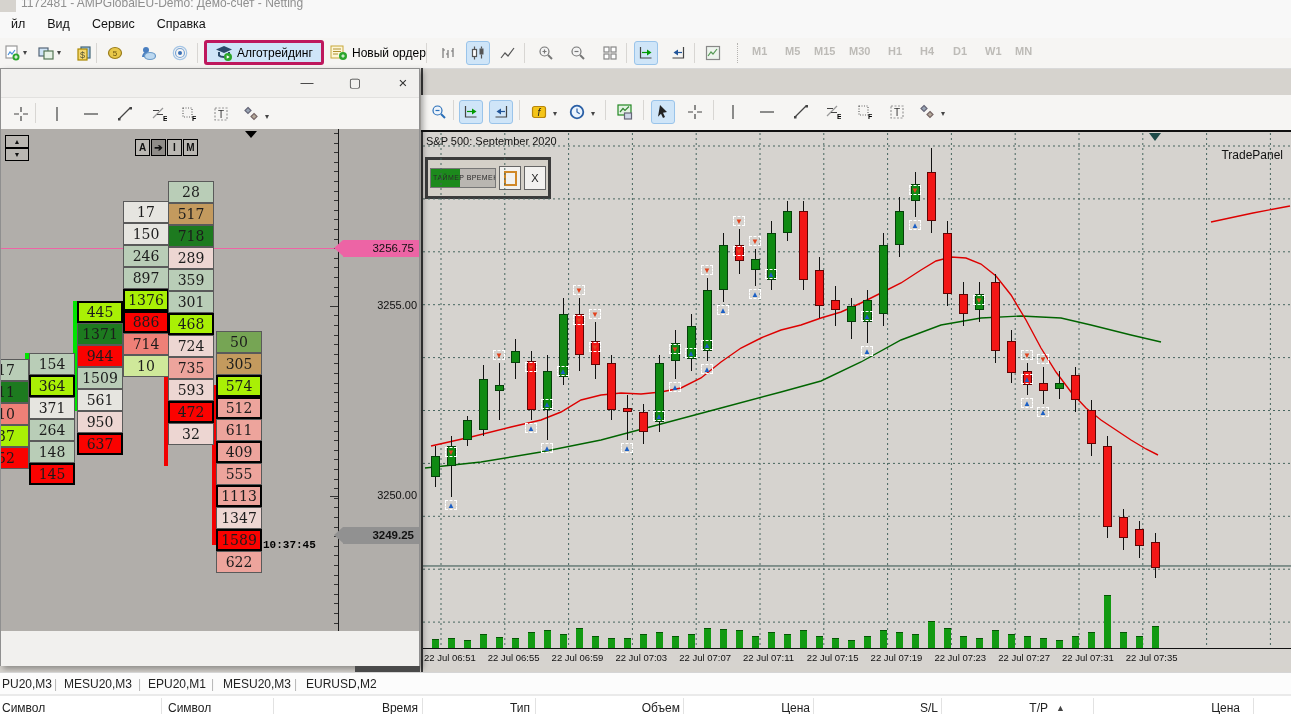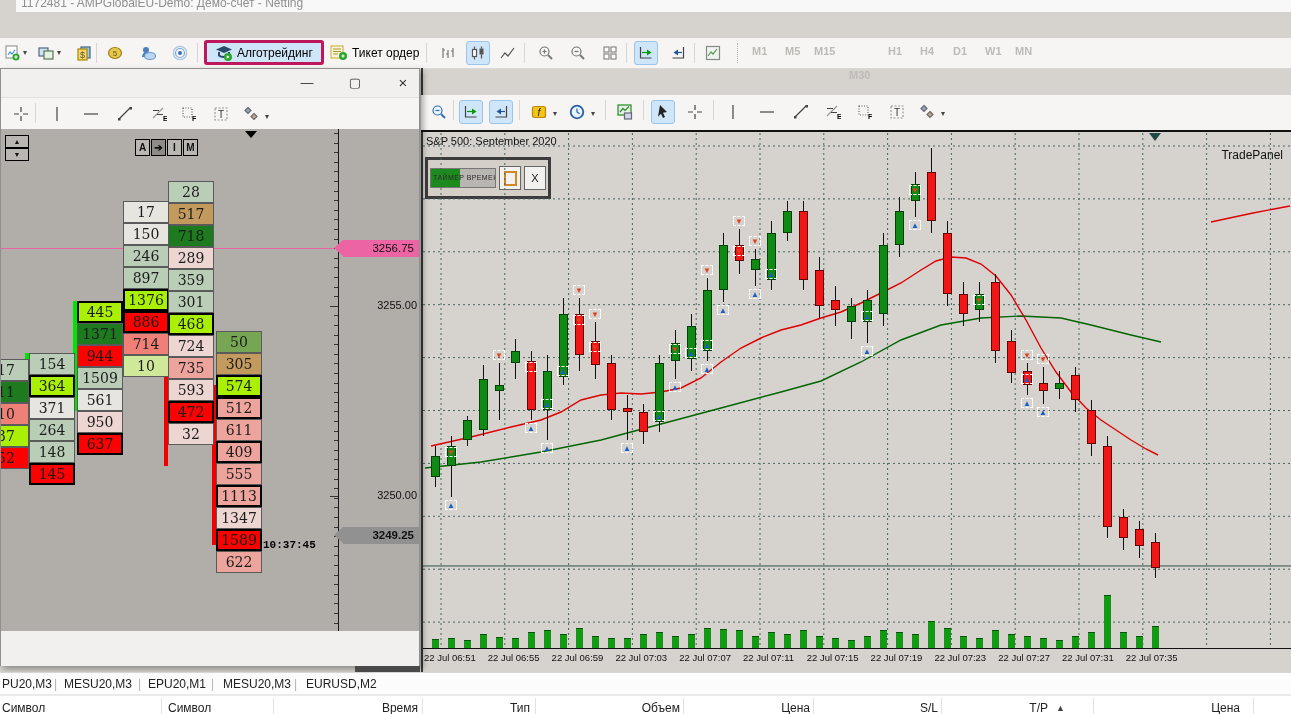--- a/index.html
+++ b/index.html
@@ -77,20 +77,21 @@
 </style>
 </head>
 <body>
 
 <div class="screen">
 
   <div class="titlebar">
     <span>1172481 - AMPGlobalEU-Demo: Демо-счет - Netting</span>
   </div>
 
+  <div class="menubar" id="menubar"><span class="mi">йл</span><span class="mi">Вид</span><span class="mi">Сервис</span><span class="mi">Справка</span></div>
 
   <div class="toolbar" id="toolbar">
       <span class="ticon" style="left: 0px;">
         <svg width="16" height="16" viewBox="0 0 16 16" fill="none" stroke-width="1.2">
           <rect x="2" y="1" width="11" height="12" fill="#fff" stroke="#999"></rect>
           <path d="M4 10l2-3 2 2 3-4" stroke="#4a90d9" fill="none"></path>
           <circle cx="12" cy="12" r="3.5" fill="#2ba52b"></circle>
           <path d="M12 10.3v3.4M10.3 12h3.4" stroke="#fff"></path>
         </svg>
       </span>
@@ -140,21 +141,21 @@
         </svg>
         <span>Алготрейдинг</span>
       </div>
       <div class="bigbtn" style="left: 322px;">
         <svg width="17" height="17" viewBox="0 0 17 17">
           <rect x="1" y="2" width="12" height="12" fill="#fdf6d8" stroke="#c8a838"></rect>
           <path d="M3 5h8M3 7.5h8M3 10h5" stroke="#b09030"></path>
           <circle cx="13" cy="12" r="4" fill="#2ba52b"></circle>
           <path d="M13 10.3v3.4M11.3 12h3.4" stroke="#fff"></path>
         </svg>
-        <span>Тикет ордер</span>
+        <span>Новый ордер</span>
       </div>
       <span class="tsep" style="left: 426px;"></span>
       <span class="ticon" style="left: 436px;">
         <svg width="16" height="16" viewBox="0 0 16 16" fill="none" stroke-width="1.2">
           <path d="M3 3v10M8 5v8M13 3v9" stroke="#777"></path>
           <path d="M3 5h2M6 9h2M11 6h2" stroke="#777"></path>
         </svg>
       </span>
       <span class="ticon hl" style="left: 466px;">
         <svg width="16" height="16" viewBox="0 0 16 16" fill="none" stroke-width="1.2">
@@ -211,21 +212,21 @@
       <span class="ticon" style="left: 701px;">
         <svg width="16" height="16" viewBox="0 0 16 16" fill="none" stroke-width="1.2">
           <rect x="1.5" y="1.5" width="13" height="13" fill="#eef4ee" stroke="#888"></rect>
           <path d="M3 11l3-4 2 2 4-5" stroke="#595" fill="none"></path>
         </svg>
       </span>
       <span class="tsep dot" style="left: 737px;"></span>
       <span class="tfbtn" style="left: 752px;">M1</span>
       <span class="tfbtn" style="left: 785px;">M5</span>
       <span class="tfbtn" style="left: 814px;">M15</span>
-      <span class="tfbtn" style="left: 849px; margin-top: 24px;">M30</span>
+      <span class="tfbtn" style="left: 849px;">M30</span>
       <span class="tfbtn" style="left: 888px;">H1</span>
       <span class="tfbtn" style="left: 920px;">H4</span>
       <span class="tfbtn" style="left: 953px;">D1</span>
       <span class="tfbtn" style="left: 985px;">W1</span>
       <span class="tfbtn" style="left: 1015px;">MN</span>
     </div>
 
   <div class="chart-vline-edge"></div>
   <div class="chartwin-tb" id="chart-toolbar">
       <span class="ticon" style="left: 6px;">

